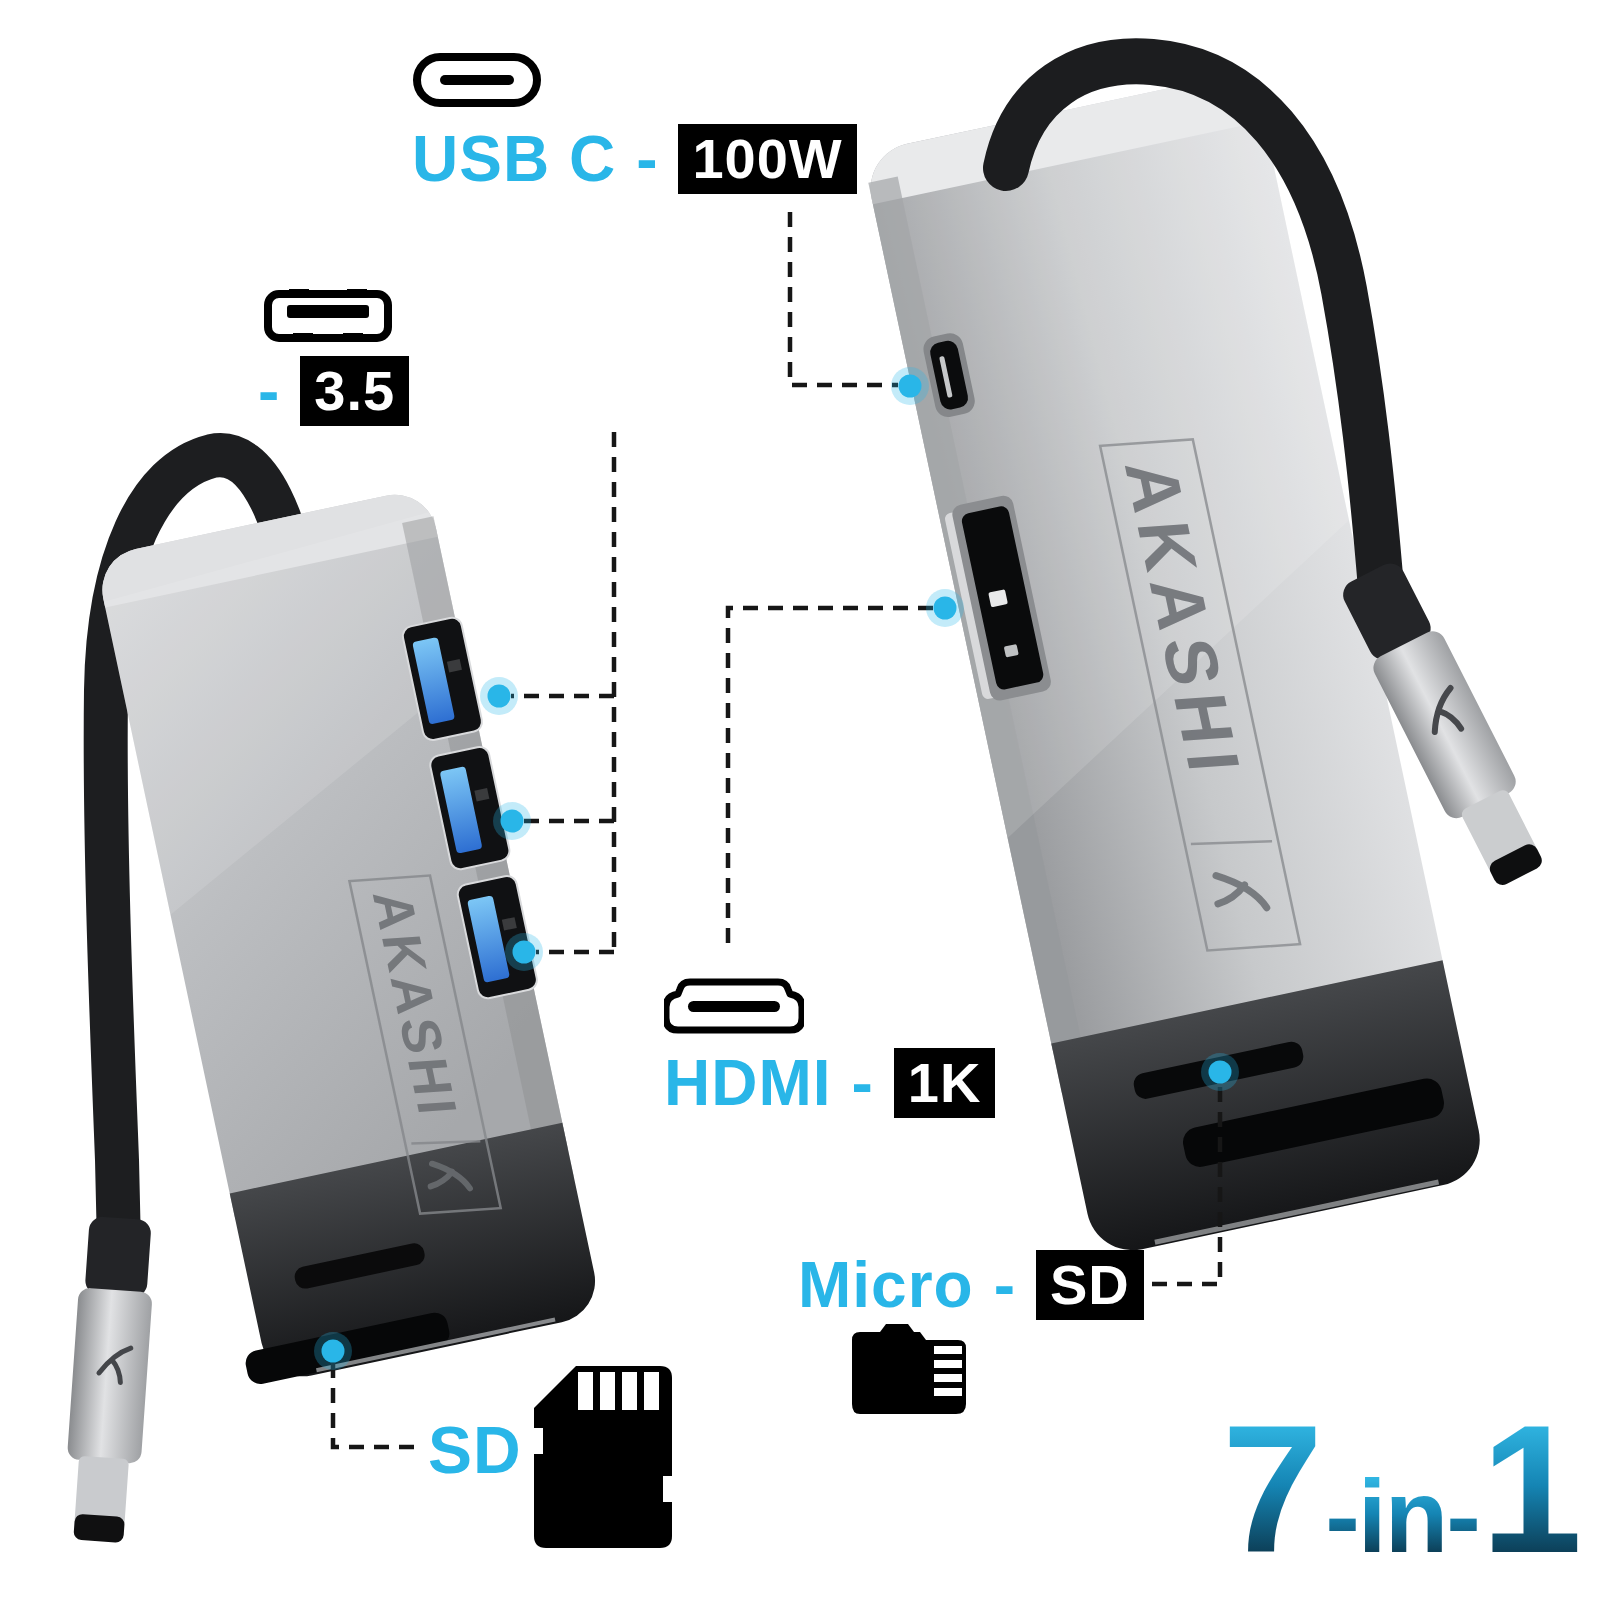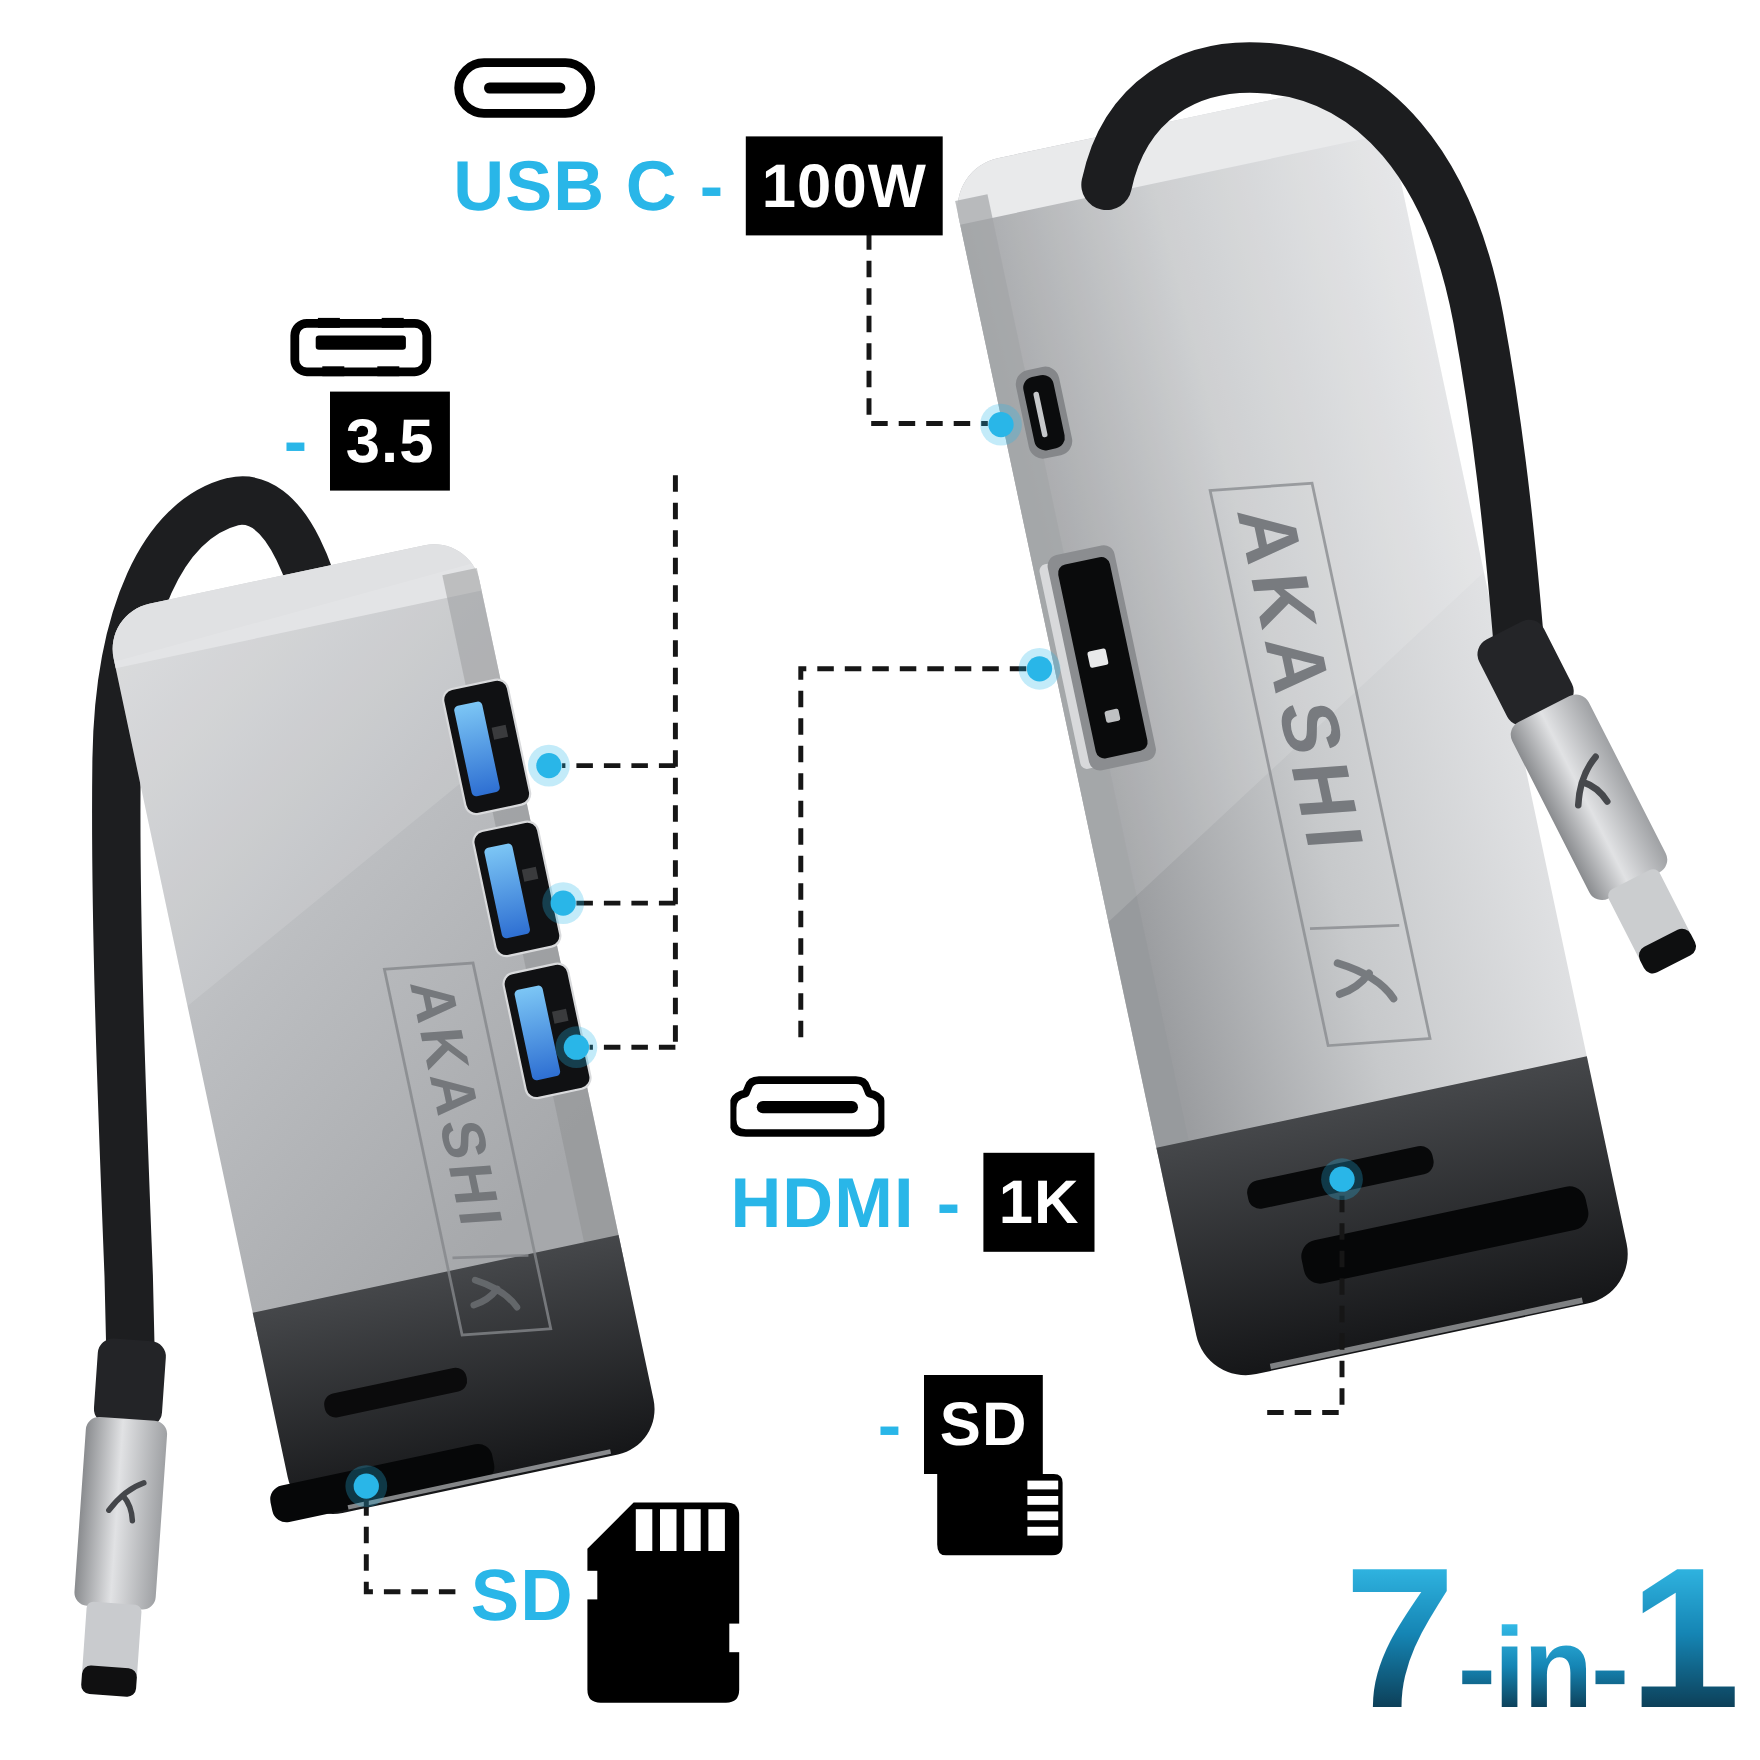--- a/index.html
+++ b/index.html
@@ -4,21 +4,21 @@
 <style>
   html,body{margin:0;padding:0;background:#ffffff;}
   #canvas{position:relative;width:1600px;height:1600px;background:#ffffff;overflow:hidden;
           font-family:"Liberation Sans",sans-serif;}
   #scene{position:absolute;left:0;top:0;width:1600px;height:1600px;}
   .icon{position:absolute;}
   .callout{position:absolute;display:flex;align-items:center;gap:20px;
            font-weight:800;color:#29b6e8;font-size:64px;letter-spacing:1px;line-height:62px;white-space:nowrap;}
   .cdash{font-weight:800;}
   .cbadge{background:#000000;color:#ffffff;font-size:56px;font-weight:800;
-          padding:14px 14px;line-height:62px;display:inline-block;letter-spacing:1px;text-align:right;}
+          padding:4px 14px;line-height:62px;display:inline-block;letter-spacing:1px;text-align:right;}
   .sd-only{position:absolute;font-weight:800;color:#29b6e8;font-size:66px;letter-spacing:1px;}
   #banner{position:absolute;left:1222px;top:1398px;white-space:nowrap;}
   #banner span{font-weight:800;
      background:linear-gradient(180deg,#38c3ef 4%,#1585b4 48%,#0a2a3c 96%);
      -webkit-background-clip:text;background-clip:text;color:transparent;display:inline-block;}
   .gbig{font-size:182px;line-height:1;}
   .gin{font-size:104px;line-height:1;letter-spacing:-2px;margin:0 2px;}
 </style>
 </head>
 <body>
@@ -229,20 +229,21 @@
     <span class="cbadge">3.5</span>
   </div>
 
   <div class="callout" style="left:664px;top:1048px">
     <span>HDMI</span>
     <span class="cdash">-</span>
     <span class="cbadge">1K</span>
   </div>
 
   <div class="callout" style="left:798px;top:1250px">
+    <span>Micro</span>
     <span class="cdash">-</span>
     <span class="cbadge">SD</span>
   </div>
 
   <div class="sd-only" style="left:428px;top:1412px">
     <span>SD</span>
   </div>
 
   <div id="banner">
     <span class="gbig">7</span><span class="gin">-in-</span><span class="gbig">1</span>

